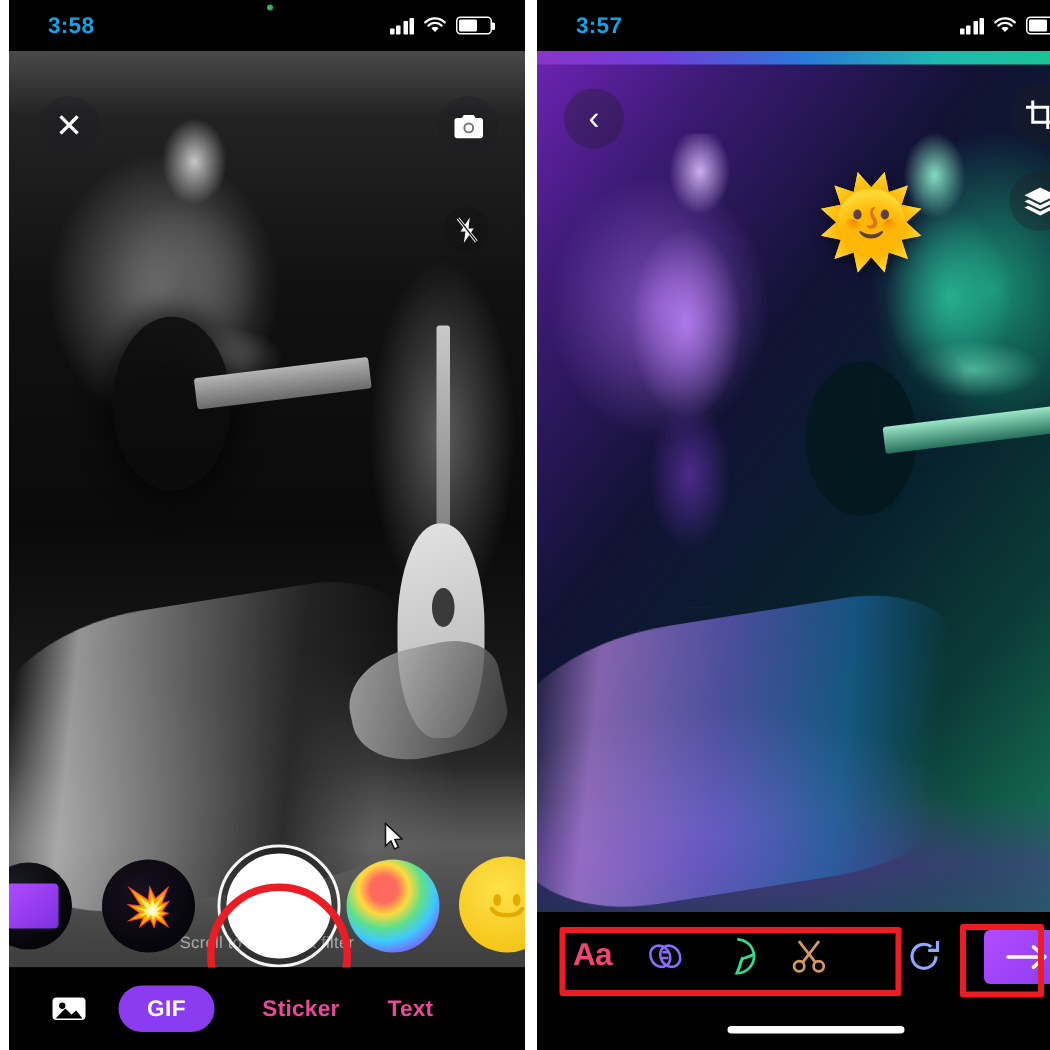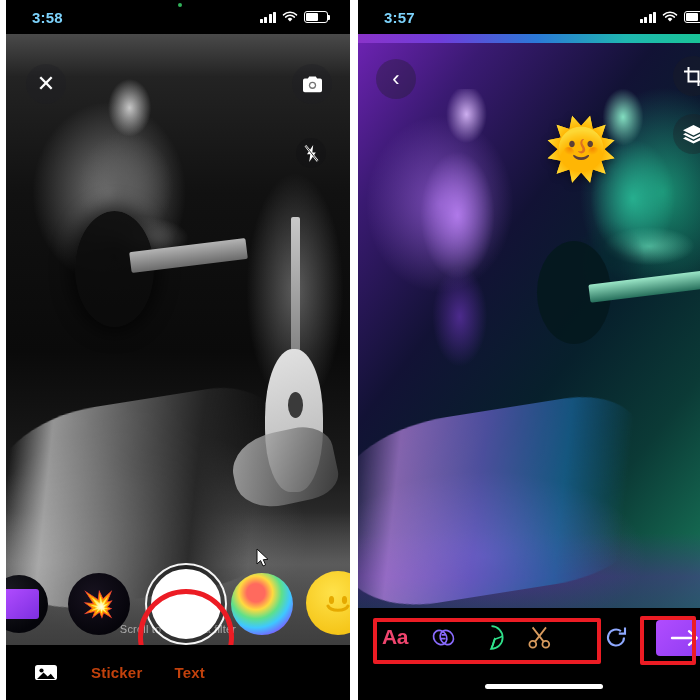--- a/index.html
+++ b/index.html
@@ -33,21 +33,21 @@
     position: relative;
     height: 34px;
     background: #000;
     display: flex;
     align-items: center;
     justify-content: space-between;
     padding: 0 22px 0 26px;
     z-index: 40;
   }
   .status-time {
-    color: #7dd3fc;
+    color: #0ea5e9;
     font-size: 15px;
     font-weight: bold;
     letter-spacing: .2px;
   }
   .status-icons { display: flex; align-items: center; gap: 6px; }
   .sig { display: flex; align-items: flex-end; gap: 1.5px; height: 11px; }
   .sig i { display:block; width: 3px; background: #fff; border-radius: .5px; }
   .sig i:nth-child(1){ height: 4px; }
   .sig i:nth-child(2){ height: 6px; }
   .sig i:nth-child(3){ height: 8.5px; }
@@ -270,21 +270,21 @@
     margin-left: 27px; width: 26px; height: 22px;
     display:flex; align-items:center; justify-content:center;
   }
   .tab-pill {
     margin-left: 20px;
     background: #8b3bf0; color:#fff;
     padding: 7px 19px; border-radius: 18px;
     font-size: 15px; font-weight: bold; letter-spacing:.3px;
   }
   .tab-item {
-    color:#c2410c; font-size: 15px; font-weight: bold;
+    color:#ec4899; font-size: 15px; font-weight: bold;
     margin-left: 32px; letter-spacing:.2px;
   }
 
   
   .edit-bar {
     position:absolute; left:0; right:0; bottom: 0; height: 92px;
     background:#000; z-index:30;
   }
   .edit-tools {
     position:absolute; left: 22px; top: 14px;
@@ -403,20 +403,21 @@
     </div>
 
     <div class="tabbar">
       <span class="tab-gallery">
         <svg width="24" height="19" viewBox="0 0 24 19" fill="#fff">
           <rect x="1" y="2" width="22" height="15" rx="2.6"></rect>
           <circle cx="7.5" cy="7.5" r="2.1" fill="#000"></circle>
           <path d="M3 16 9.5 9.4l4.2 4 3.1-2.7L21 16Z" fill="#000"></path>
         </svg>
       </span>
+      <span class="tab-pill">GIF</span>
       <span class="tab-item">Sticker</span>
       <span class="tab-item">Text</span>
     </div>
   </div>
 
   <div class="gutter"></div>
 
   <div class="phone right">
 
     <div class="statusbar">

